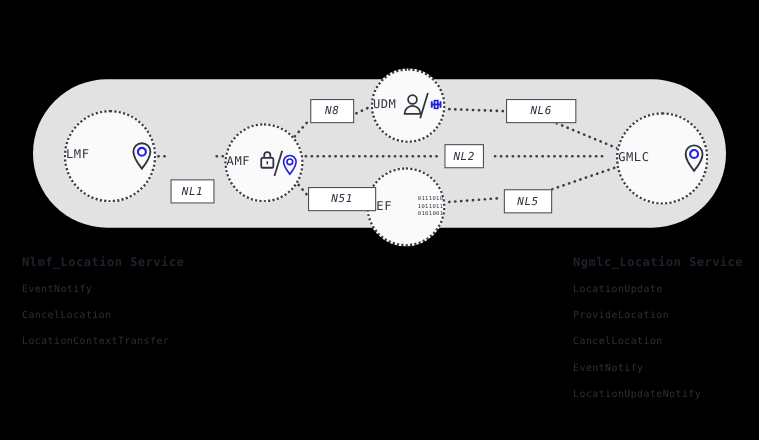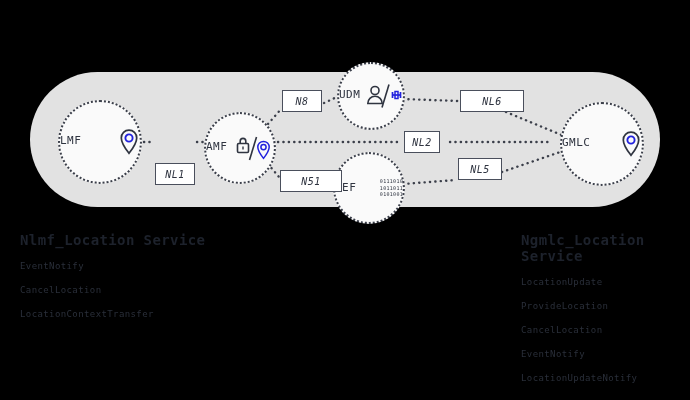--- a/index.html
+++ b/index.html
@@ -74,32 +74,32 @@
     justify-content:center;
     box-sizing:border-box;
     height:22px;
     font-style:italic;
   }
   #iface-nl1{left:155px;top:131px;width:40px;margin-top:32px;}
   #iface-n8{left:282px;top:90px;width:40px;}
   #iface-n51{left:280px;top:170px;width:62px;}
   #iface-nl2{left:404px;top:131px;width:36px;}
   #iface-nl6{left:460px;top:90px;width:64px;}
-  #iface-nl5{left:458px;top:158px;width:44px;}
+  #iface-nl5{left:458px;top:172px;width:44px;}
 
   
   .svc{
     position:absolute;
     color:#262b36;
     font-family:"DejaVu Sans Mono", monospace;
   }
   #svc-left{left:20px;top:232px;}
   #svc-right{left:521px;top:232px;}
   .svc-title{
-    font-size:14px;
+    font-size:11px;
     font-weight:bold;
     letter-spacing:.4px;
     margin-bottom:13px;
     color:#1d222c;
   }
   .svc-item{
     font-size:9px;
     letter-spacing:.4px;
     margin-bottom:14px;
     color:#2a2f3a;

